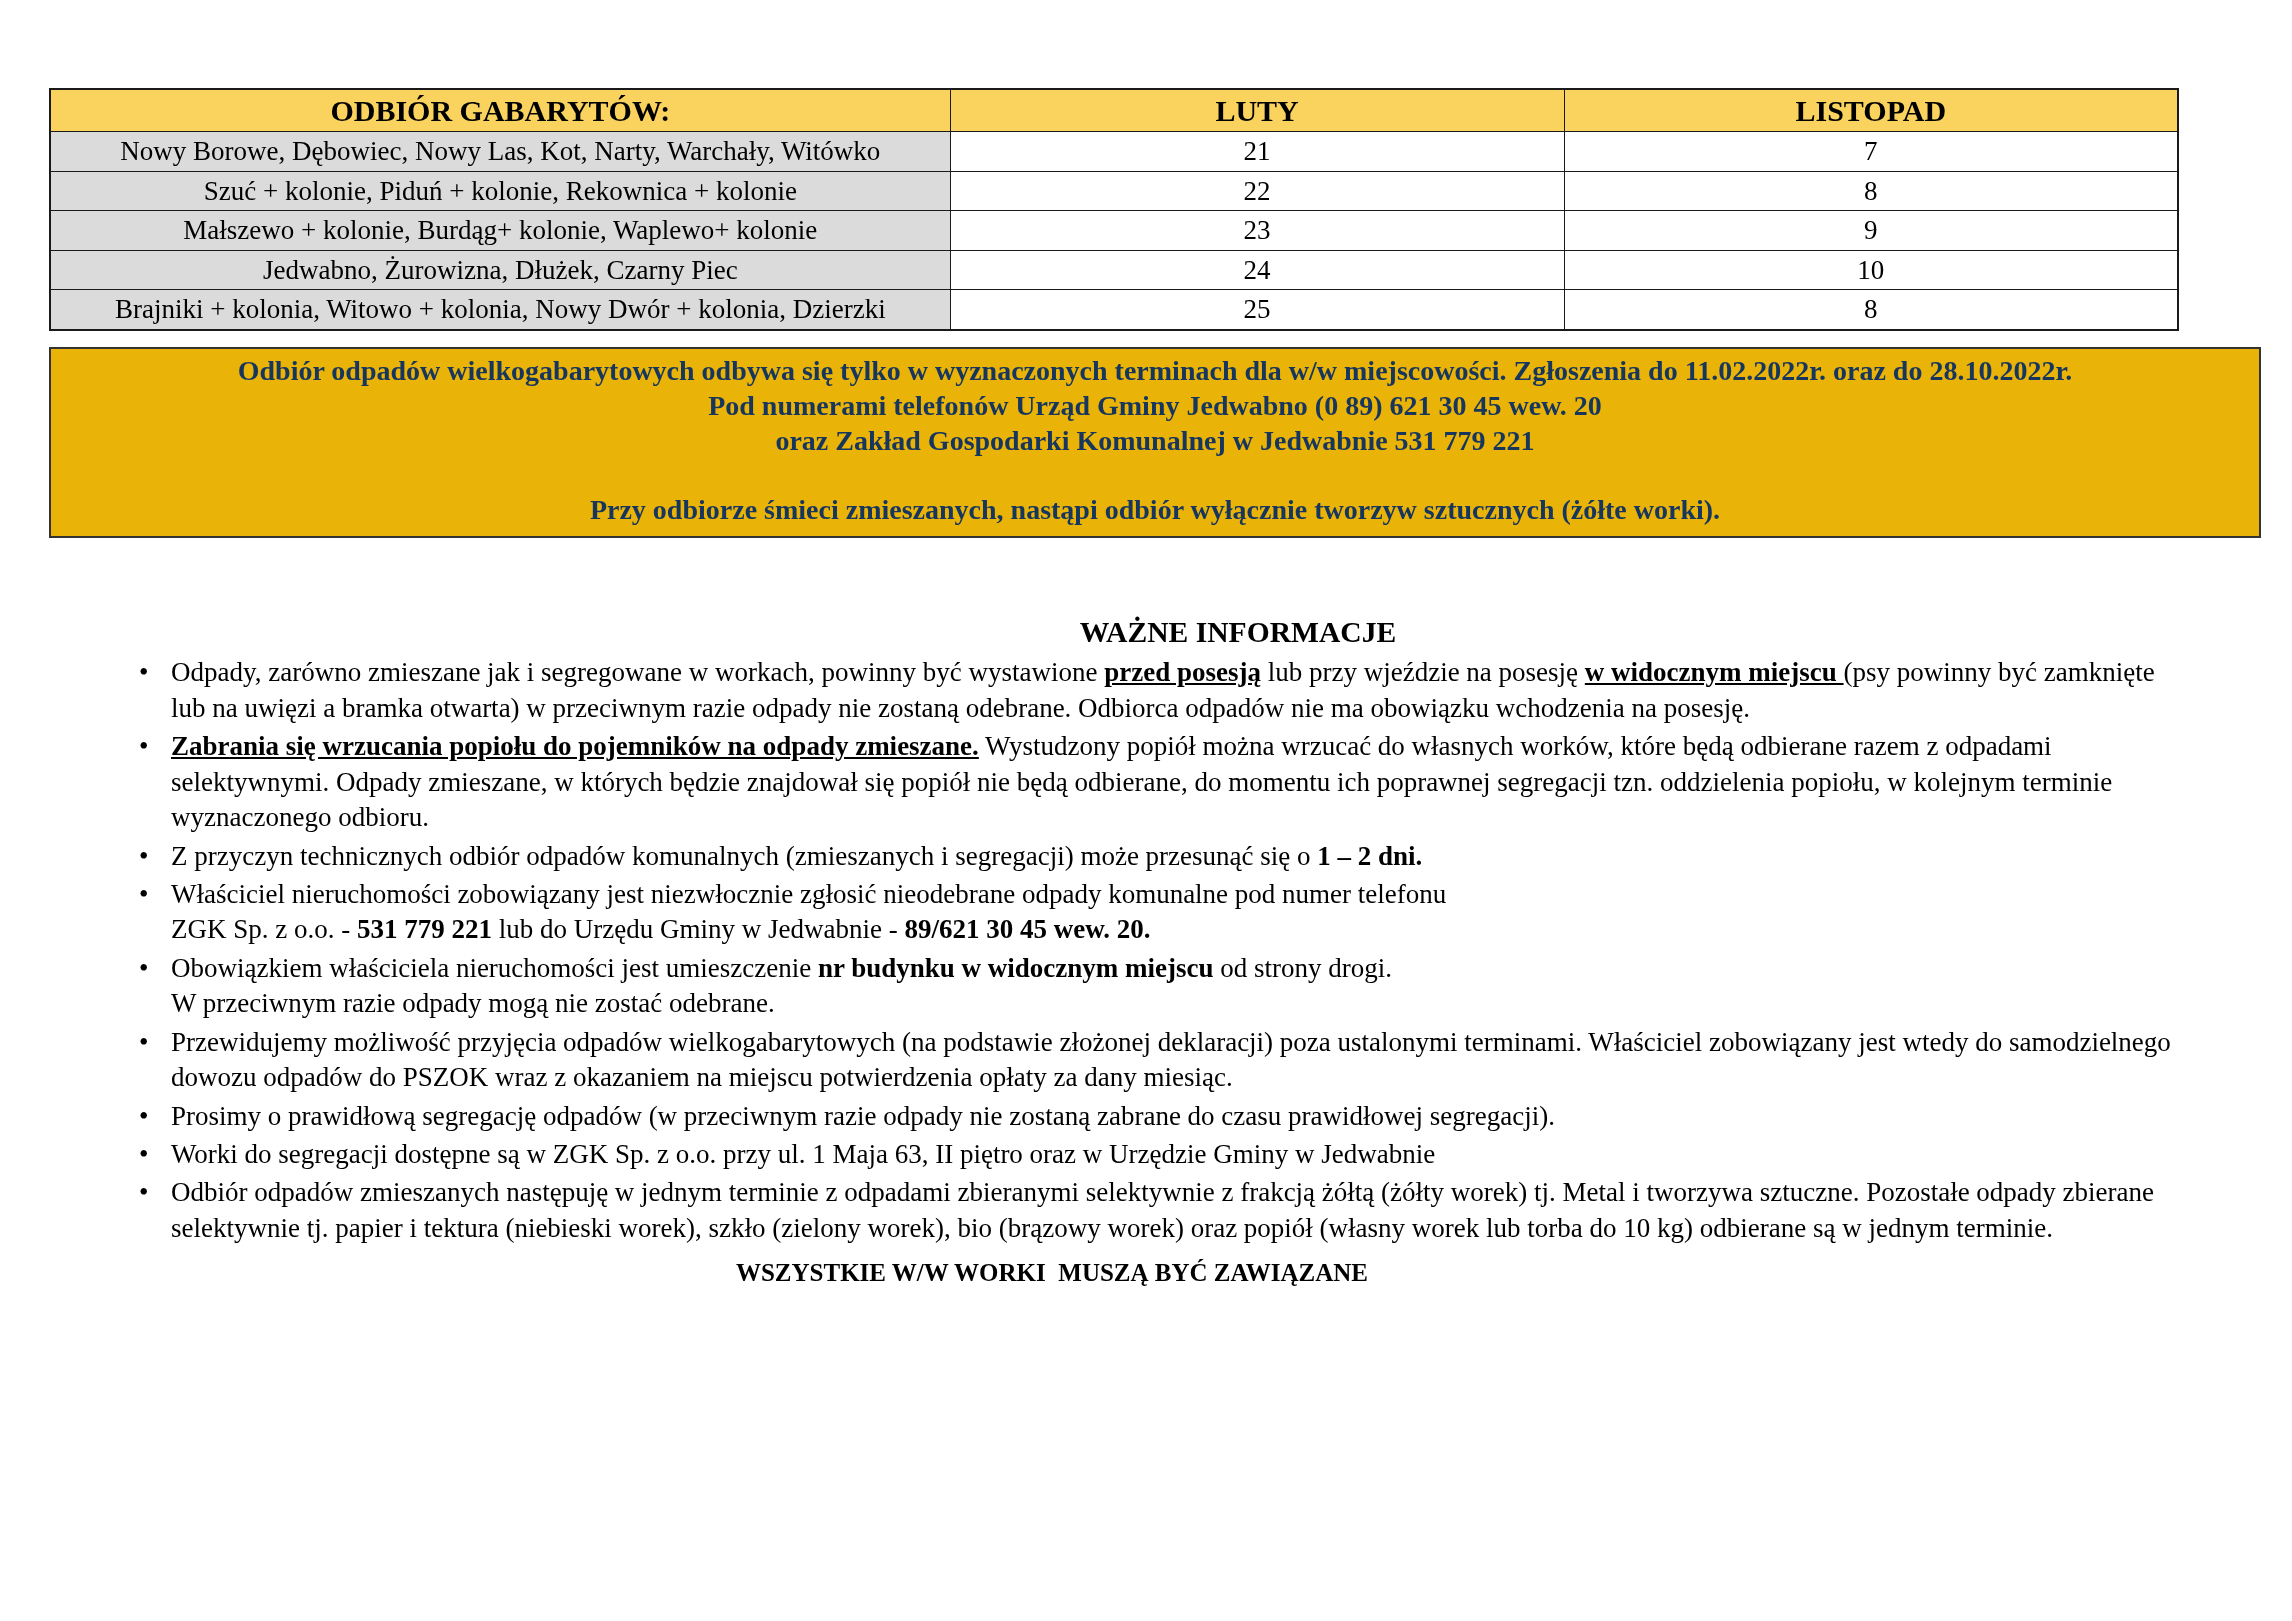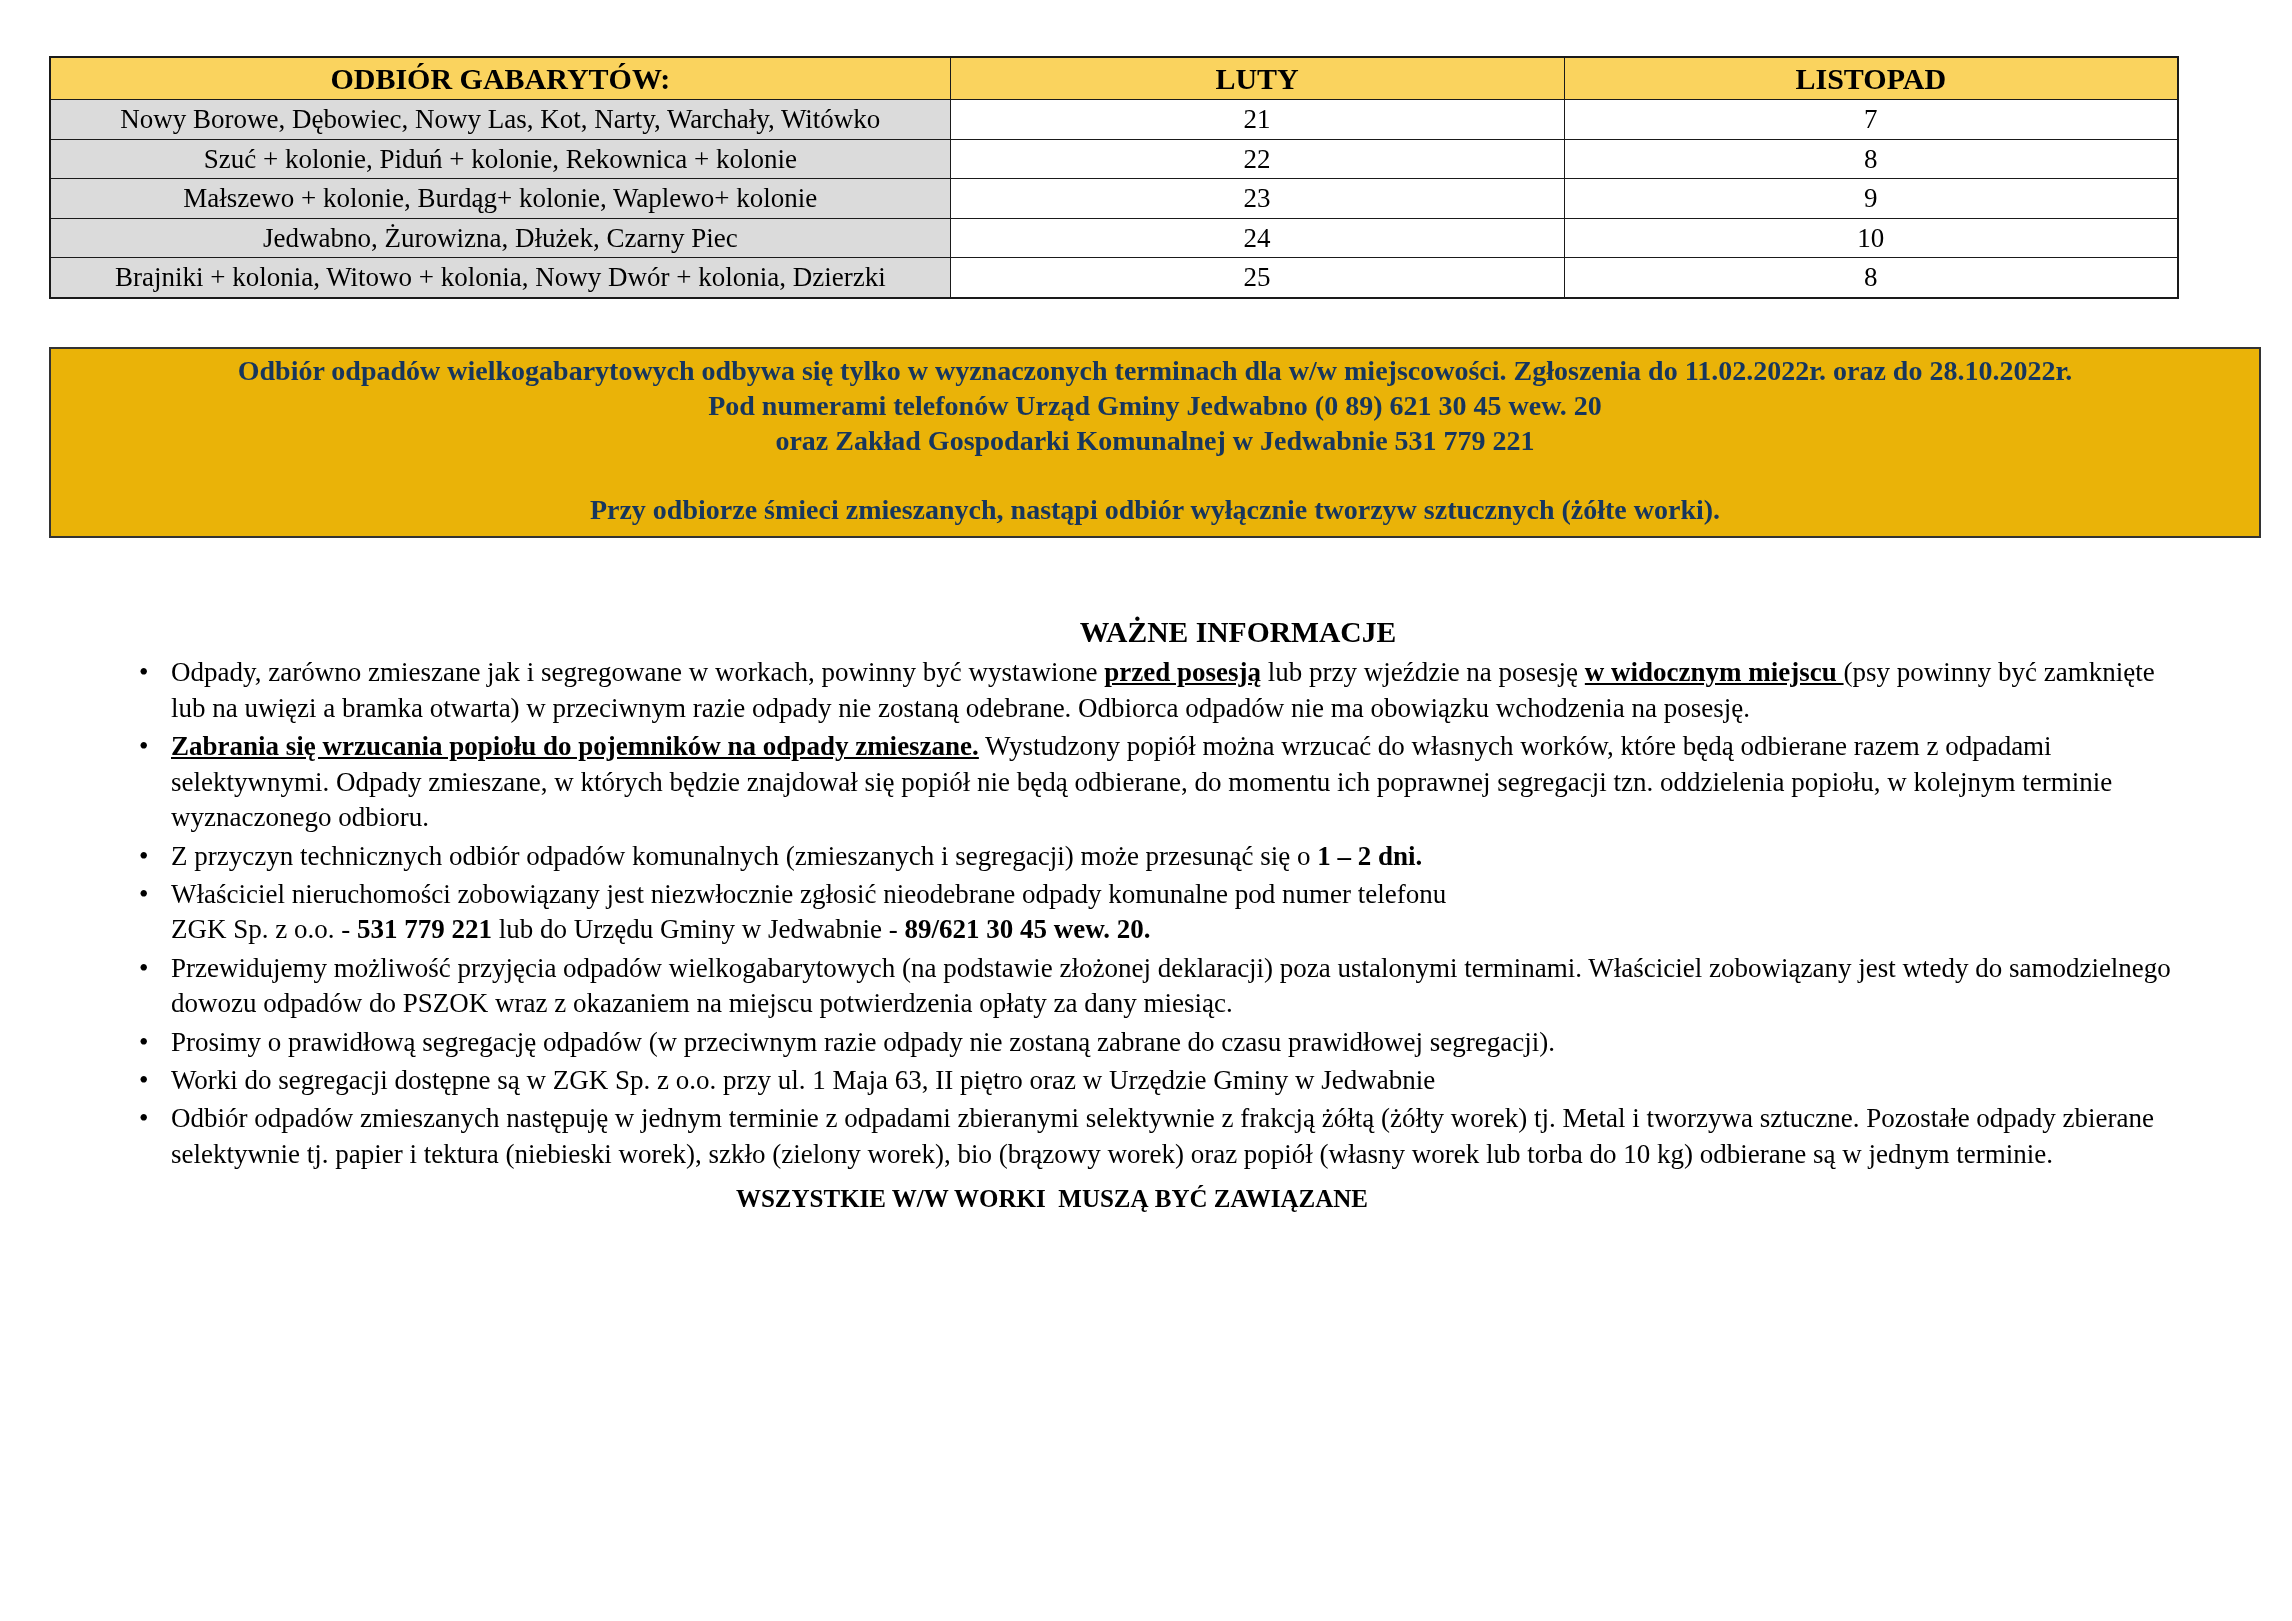--- a/index.html
+++ b/index.html
@@ -17,21 +17,21 @@
   table.schedule th{
     background:#fad35e;font-weight:bold;font-size:30px;
     padding:3.6px 5.4px;border:1.8px solid #1a1a1a;text-align:center;
   }
   table.schedule td{
     border:1.8px solid #1a1a1a;text-align:center;vertical-align:middle;
     font-size:27px;line-height:1.28;padding:2px 9px;
   }
   table.schedule td.area-cell{background:#dbdbdb;}
   table.schedule td.num-cell{background:#ffffff;}
-  table.schedule{border:2.7px solid #1a1a1a;}
+  table.schedule{border:2.7px solid #1a1a1a;margin-top:32px;}
   
   .notice{
     position:absolute;left:49px;top:347px;width:2190px;
     background:#eab308;border:2.7px solid #333;
     color:#17365d;font-weight:bold;font-size:28px;line-height:1.24;
     text-align:center;padding:5.4px 9px 9px 9px;
   }
   .notice .spacer{height:34px;}
   
   .info{position:absolute;left:0;top:616px;width:2293px;}
@@ -109,20 +109,21 @@
   <div>Przy odbiorze śmieci zmieszanych, nastąpi odbiór wyłącznie tworzyw sztucznych (żółte worki).</div>
 </div>
 
 <div class="info">
   <div class="info-heading">WAŻNE INFORMACJE</div>
   <ul class="bullets">
       <li>Odpady, zarówno zmieszane jak i segregowane w workach, powinny być wystawione <span class="seg-bu">przed posesją</span> lub przy wjeździe na posesję <span class="seg-bu">w widocznym miejscu </span>(psy powinny być zamknięte lub na uwięzi a bramka otwarta) w przeciwnym razie odpady nie zostaną odebrane. Odbiorca odpadów nie ma obowiązku wchodzenia na posesję.</li>
       <li><span class="seg-bu">Zabrania się wrzucania popiołu do pojemników na odpady zmieszane.</span> Wystudzony popiół można wrzucać do własnych worków, które będą odbierane razem z odpadami selektywnymi. Odpady zmieszane, w których będzie znajdował się popiół nie będą odbierane, do momentu ich poprawnej segregacji tzn. oddzielenia popiołu, w kolejnym terminie wyznaczonego odbioru.</li>
       <li>Z przyczyn technicznych odbiór odpadów komunalnych (zmieszanych i segregacji) może przesunąć się o <span class="seg-b">1 – 2 dni.</span></li>
       <li>Właściciel nieruchomości zobowiązany jest niezwłocznie zgłosić nieodebrane odpady komunalne pod numer telefonu<br>ZGK Sp. z o.o. - <span class="seg-b">531 779 221</span> lub do Urzędu Gminy w Jedwabnie - <span class="seg-b">89/621 30 45 wew. 20.</span></li>
+      <li>Obowiązkiem właściciela nieruchomości jest umieszczenie <span class="seg-b">nr budynku w widocznym miejscu</span> od strony drogi.<br>W przeciwnym razie odpady mogą nie zostać odebrane.</li>
       <li>Przewidujemy możliwość przyjęcia odpadów wielkogabarytowych (na podstawie złożonej deklaracji) poza ustalonymi terminami. Właściciel zobowiązany jest wtedy do samodzielnego dowozu odpadów do PSZOK wraz z okazaniem na miejscu potwierdzenia opłaty za dany miesiąc.</li>
       <li>Prosimy o prawidłową segregację odpadów (w przeciwnym razie odpady nie zostaną zabrane do czasu prawidłowej segregacji).</li>
       <li>Worki do segregacji dostępne są w ZGK Sp. z o.o. przy ul. 1 Maja 63, II piętro oraz w Urzędzie Gminy w Jedwabnie</li>
       <li>Odbiór odpadów zmieszanych następuję w jednym terminie z odpadami zbieranymi selektywnie z frakcją żółtą (żółty worek) tj. Metal i tworzywa sztuczne. Pozostałe odpady zbierane selektywnie tj. papier i tektura (niebieski worek), szkło (zielony worek), bio (brązowy worek) oraz popiół (własny worek lub torba do 10 kg) odbierane są w jednym terminie.</li>
     </ul>
   <div class="footer-note">WSZYSTKIE W/W WORKI&nbsp; MUSZĄ BYĆ ZAWIĄZANE</div>
 </div>
 
 
 </body></html>

